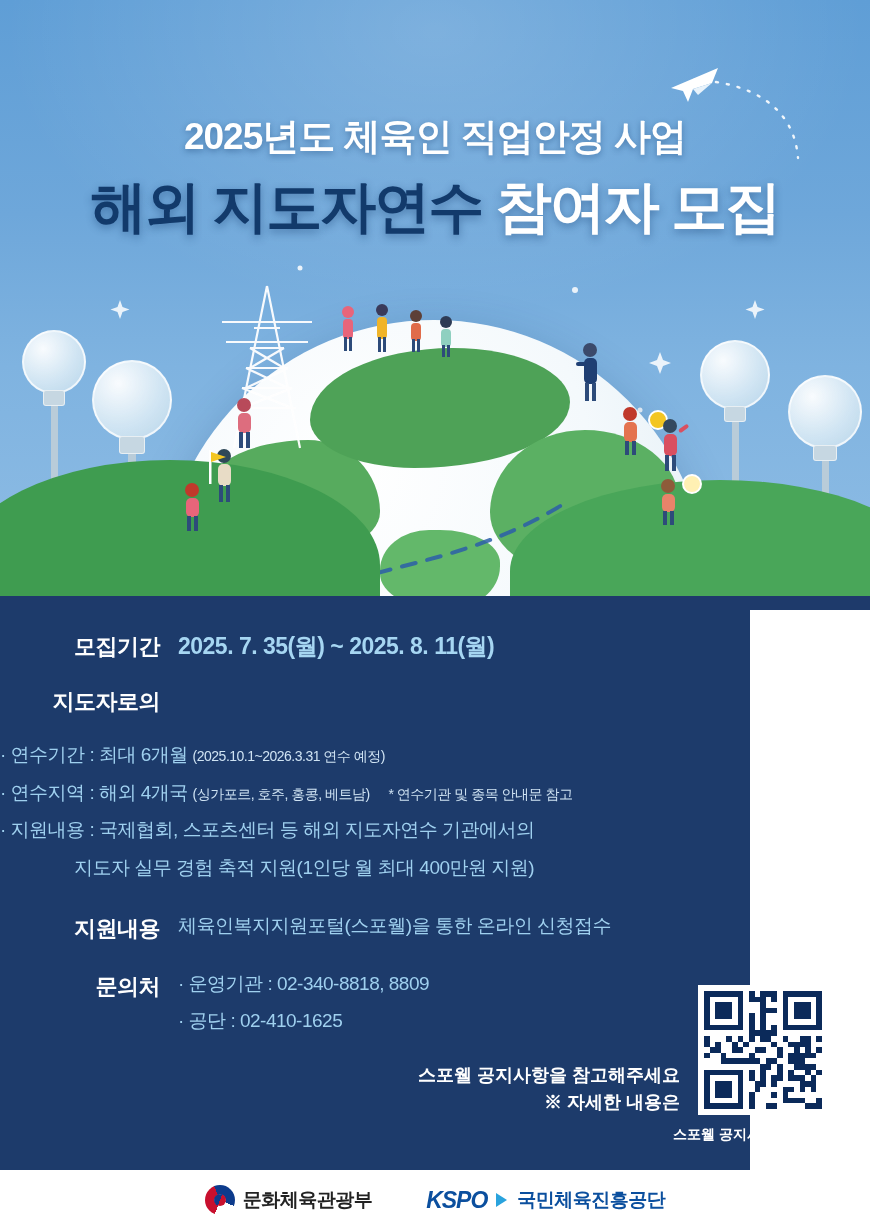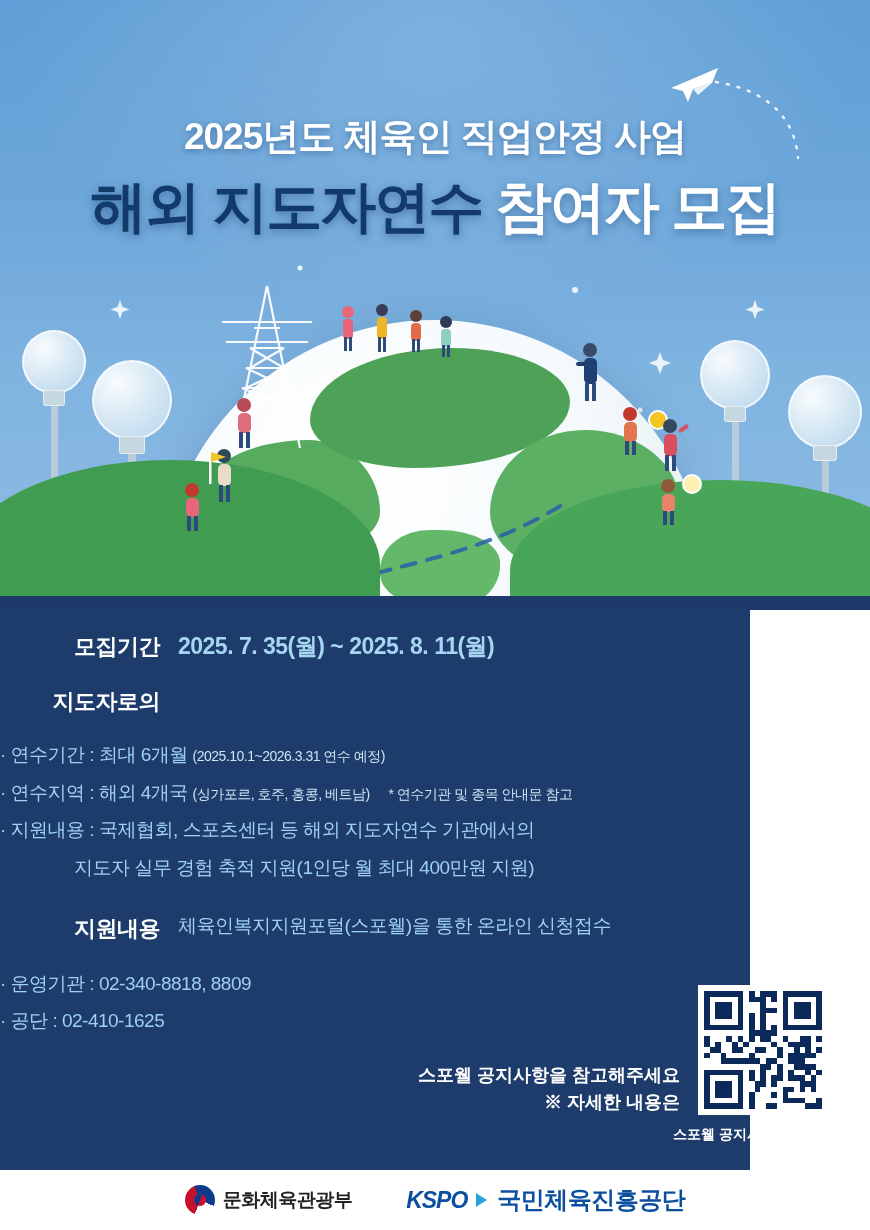--- a/index.html
+++ b/index.html
@@ -134,21 +134,21 @@
   }
   .motif::after{
     content:""; position:absolute; inset: 9px; border-radius:50%;
     background: conic-gradient(from 20deg, #c8102e 0 50%, #0d3b8c 50% 100%);
   }
   .logo-text { color:#222; font-size: 19px; font-weight: bold; letter-spacing:-0.5px; }
   .kspo {
     color:#0b4f9e; font-size: 23px; font-weight: bold; font-style: italic; letter-spacing: -1px;
   }
   .kspo-tri { width:0; height:0; border-left: 11px solid #2aa3dd; border-top: 7px solid transparent; border-bottom: 7px solid transparent; margin: 0 2px 0 1px;}
-  .kspo-name { color:#0b4f9e; font-size: 24px; font-weight: bold; letter-spacing:-0.5px; }
+  .kspo-name { color:#0b4f9e; font-size: 19px; font-weight: bold; letter-spacing:-0.5px; }
 </style>
 </head>
 <body>
 
 <div class="poster">
 
   <div class="hero">
     <div class="hero-sky-glow"></div>
 
     <svg class="plane-arc" width="120" height="90" viewBox="0 0 120 90">
@@ -353,20 +353,21 @@
           </div>
         </div>
       </div>
 
       <div class="row" style="margin-bottom:26px">
         <div class="label">지원내용</div>
         <div class="value">체육인복지지원포털(스포웰)을 통한 온라인 신청접수</div>
       </div>
 
       <div class="row">
+        <div class="label">문의처</div>
         <div>
           <div class="value bullet-line">· 운영기관 : 02-340-8818, 8809</div>
           <div class="value bullet-line">· 공단 : 02-410-1625</div>
         </div>
       </div>
     </div>
   </div>
 
   <div class="note-right">
     <div>스포웰 공지사항을 참고해주세요</div>

